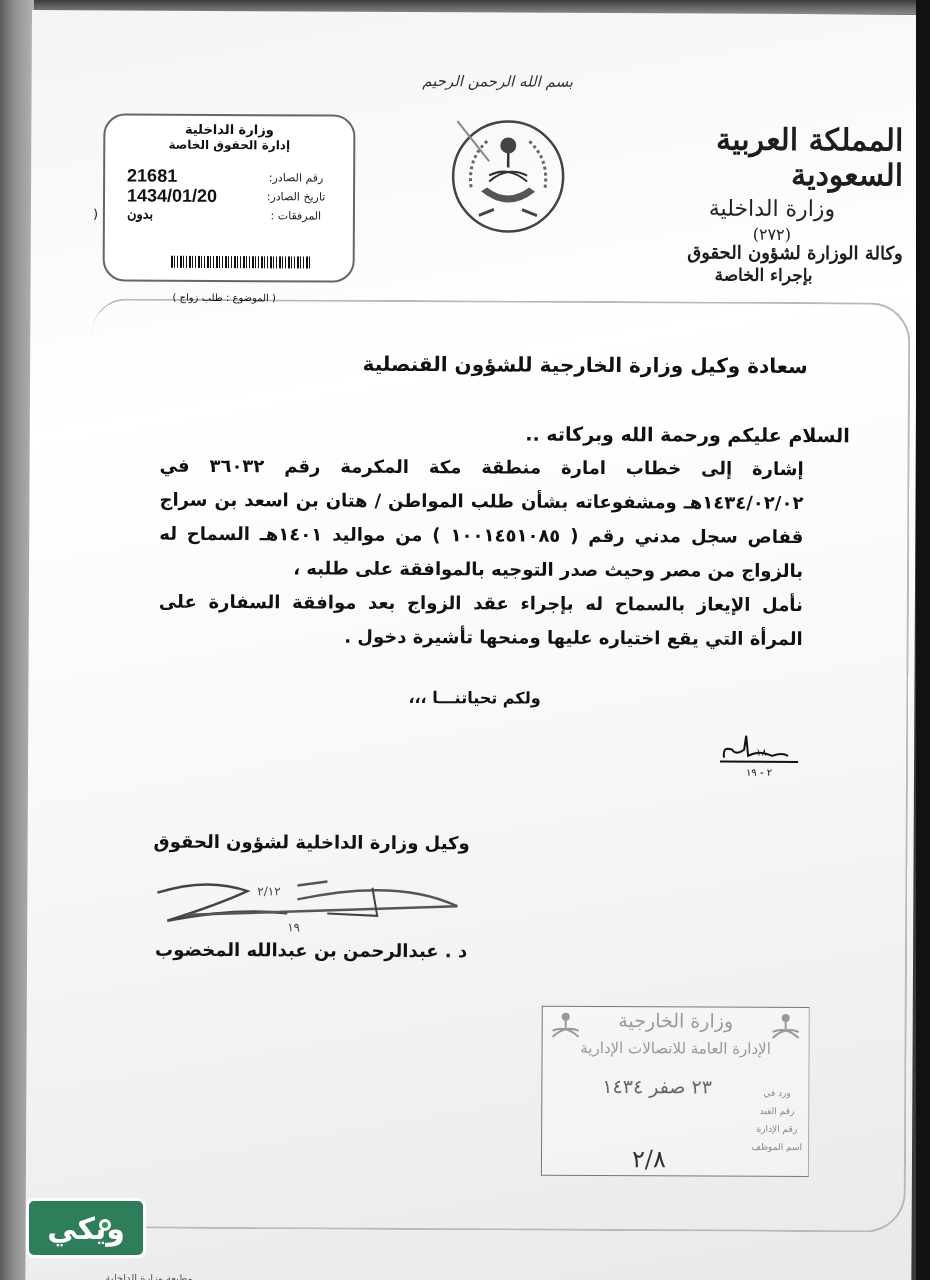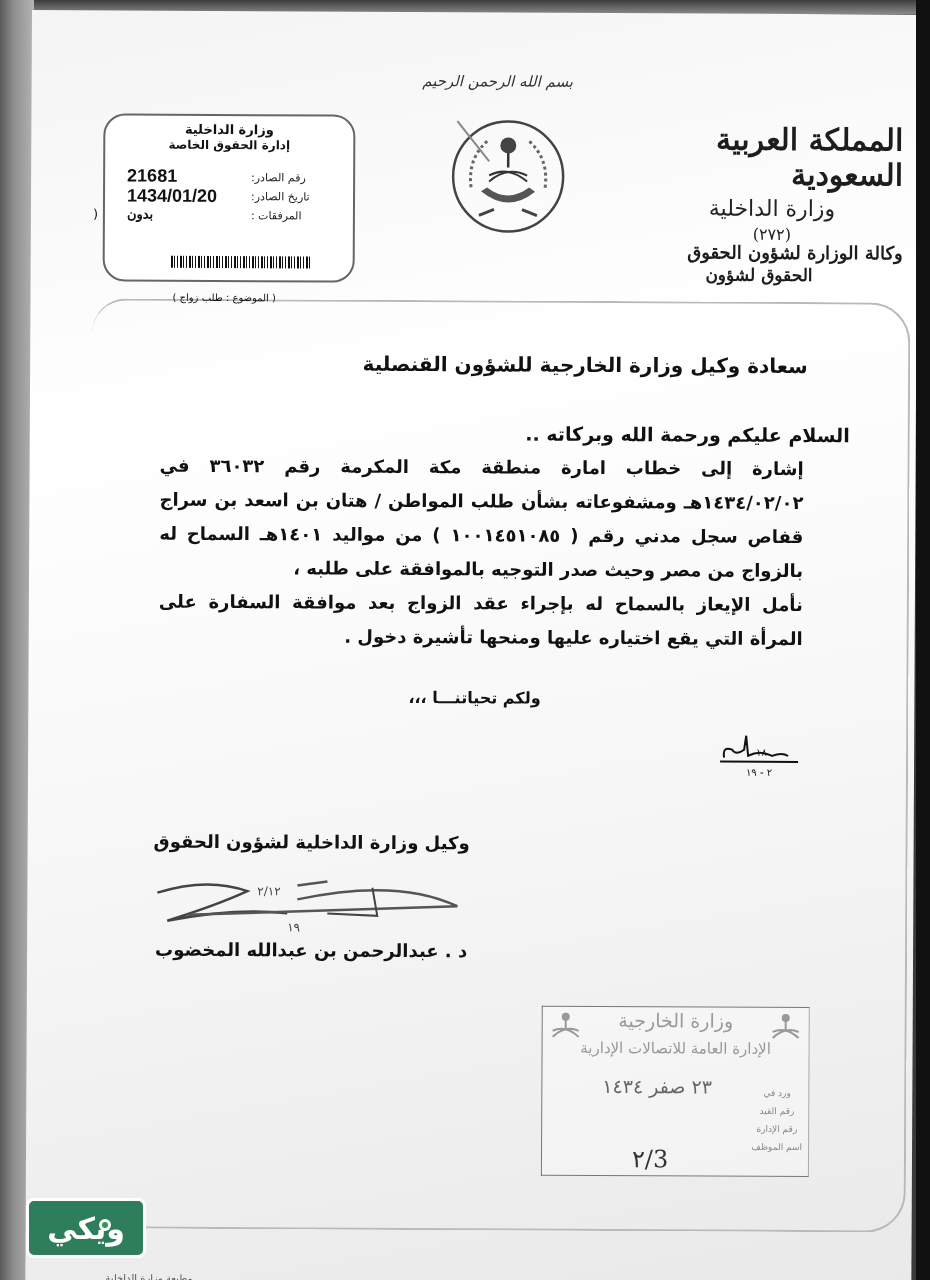--- a/index.html
+++ b/index.html
@@ -28,21 +28,21 @@
   .kingdom { left:610px; top:108px; width:262px; }
   .kingdom .k1 { font-family:"DejaVu Serif", serif; font-size:30px; font-weight:bold; color:#1d1d1d; letter-spacing:-0.5px; }
   .kingdom .k2 { font-family:"DejaVu Serif", serif; font-size:22px; color:#222; text-align:center; margin-top:4px; }
   .kingdom .k3 { font-family:"DejaVu Serif", serif; font-size:16px; color:#222; text-align:center; margin-top:4px; }
   .kingdom .k4 { font-family:"DejaVu Serif", serif; font-size:18px; font-weight:bold; color:#1d1d1d; margin-top:-2px; }
   .kingdom .k5 { font-family:"DejaVu Serif", serif; font-size:17px; font-weight:bold; color:#1d1d1d; margin-right:90px; margin-top:2px; }
 
   .refbox { left:72px; top:103px; width:252px; height:168px; border:2px solid #666; border-radius:22px; background:#fff; }
   .refbox .h1 { position:absolute; top:6px; left:0; right:0; text-align:center; font-size:13px; font-weight:bold; }
   .refbox .h2 { position:absolute; top:22px; left:0; right:0; text-align:center; font-size:12px; font-weight:bold; }
-  .refbox .labels { position:absolute; right:12px; top:52px; width:90px; font-size:11px; line-height:19px; direction:rtl; text-align:left; color:#222; }
+  .refbox .labels { position:absolute; right:12px; top:52px; width:90px; font-size:11px; line-height:19px; direction:rtl; text-align:center; color:#222; }
   .refbox .vals { position:absolute; left:22px; top:50px; width:140px; text-align:left; font-family:"Liberation Sans", sans-serif; font-weight:bold; color:#111; }
   .refbox .vals .v1 { font-size:18px; line-height:20px; }
   .refbox .vals .v2 { font-size:18px; line-height:20px; }
   .refbox .vals .v3 { font-size:13px; line-height:18px; }
   .barcode { position:absolute; left:66px; top:140px; width:140px; height:12px;
     background: repeating-linear-gradient(90deg,#111 0 2px,#fff 2px 3px,#111 3px 4px,#fff 4px 6px,#111 6px 7px,#fff 7px 9px); }
   .paren-mark { left:62px; top:196px; font-size:13px; color:#222; }
 
   .mainbox { left:62px; top:288px; width:818px; height:930px; border:2px solid #b9b9b9; border-radius:34px 40px 40px 10px; border-left:none; }
   .subject { left:142px; top:281px; font-size:10px; font-weight:normal; direction:rtl; }
@@ -92,21 +92,21 @@
     <path d="M32 74 Q59 96 86 74 L80 70 Q59 86 38 70 Z" fill="#555"></path>
     <path d="M30 98 L45 92 M88 98 L73 92" stroke="#444" stroke-width="3"></path>
     <line x1="8" y1="4" x2="40" y2="44" stroke="#888" stroke-width="2"></line>
   </svg>
 
   <div class="abs kingdom rtl">
     <div class="k1">المملكة العربية السعودية</div>
     <div class="k2">وزارة الداخلية</div>
     <div class="k3">(٢٧٢)</div>
     <div class="k4">وكالة الوزارة لشؤون الحقوق</div>
-    <div class="k5">الحقوق لشؤون</div>
+    <div class="k5">بإجراء الخاصة</div>
   </div>
 
   <div class="abs refbox">
     <div class="h1">وزارة الداخلية</div>
     <div class="h2">إدارة الحقوق الخاصة</div>
     <div class="labels">
       <div>رقم الصادر:</div>
       <div>تاريخ الصادر:</div>
       <div>المرفقات :</div>
     </div>
@@ -164,21 +164,21 @@
     </svg>
     <div class="s1">وزارة الخارجية</div>
     <div class="s2">الإدارة العامة للاتصالات الإدارية</div>
     <div class="date">٢٣ صفر ١٤٣٤</div>
     <div class="flabels">
       <div>ورد في</div>
       <div>رقم القيد</div>
       <div>رقم الإدارة</div>
       <div>اسم الموظف</div>
     </div>
-    <div class="hand">٢/3</div>
+    <div class="hand">٢/٨</div>
   </div>
 
   <div class="abs footer-print">مطبعة وزارة الداخلية</div>
 </div>
 
 <div class="abs wiki-logo" style="left:26px;top:1198px;">
   <span>ويكي</span>
   <div class="dot"></div>
 </div>
 

